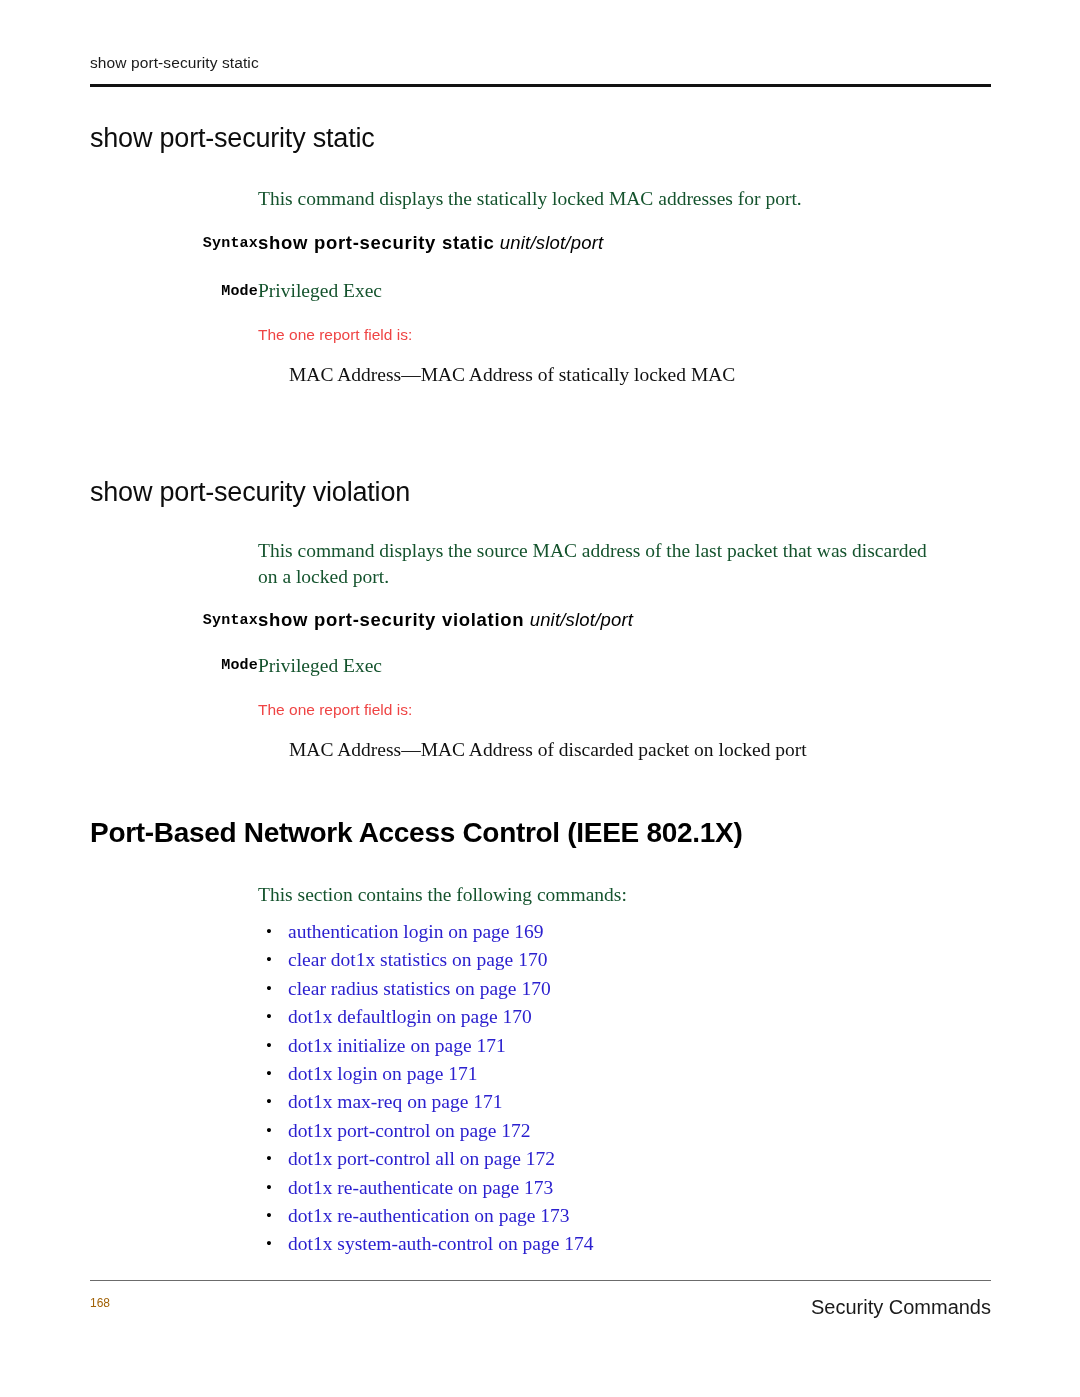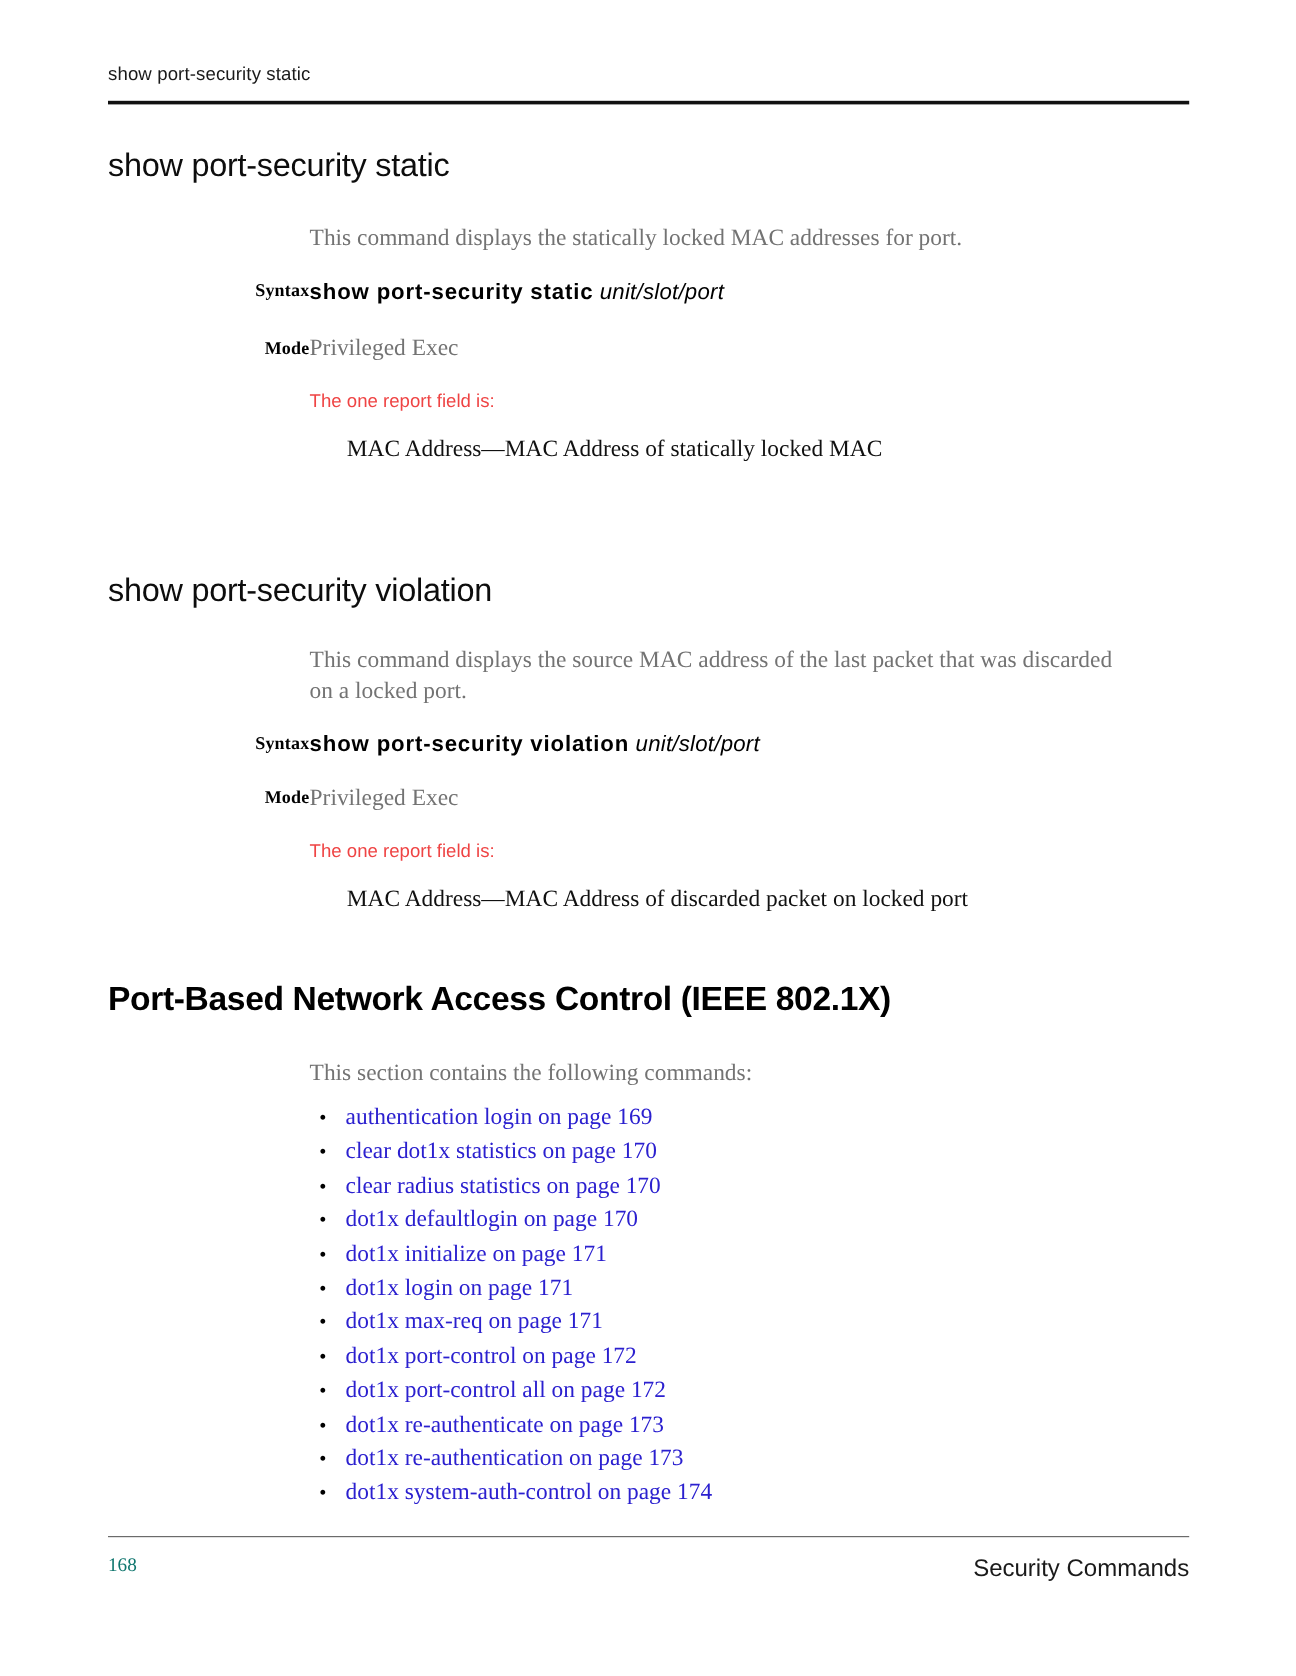--- a/index.html
+++ b/index.html
@@ -42,34 +42,34 @@
     height: 0;
     border-top: 3px solid #111111;
   }
 
   
   .gutter-label {
     position: absolute;
     left: 120px;
     width: 138px;
     text-align: right;
-    font-family: Liberation Serif, serif;
+    font-family: Liberation Mono, monospace;
     font-weight: bold;
     font-size: 15px;
     color: #000000;
     letter-spacing: 0.2px;
   }
   .body-col {
     position: absolute;
     left: 258px;
     width: 690px;
     font-family: "Liberation Serif", serif;
     font-size: 19.5px;
     line-height: 26px;
-    color: #737373;
+    color: #14532d;
   }
   .sub-head {
     position: absolute;
     left: 90px;
     font-family: "Liberation Sans", sans-serif;
     font-size: 27px;
     font-weight: normal;
     color: #0d0d0d;
     letter-spacing: -0.2px;
     white-space: nowrap;
@@ -159,23 +159,23 @@
     left: 90px;
     top: 1280px;
     width: 901px;
     height: 0;
     border-top: 1.6px solid #6b6b6b;
   }
   .footer-page {
     position: absolute;
     left: 90px;
     top: 1296px;
-    font-family: Liberation Serif, serif;
-    font-size: 16px;
-    color: #0f766e;
+    font-family: Liberation Sans, sans-serif;
+    font-size: 12px;
+    color: #a16207;
   }
   .footer-title {
     position: absolute;
     right: 89px;
     top: 1296px;
     font-family: "Liberation Sans", sans-serif;
     font-size: 20px;
     color: #1a1a1a;
     text-align: right;
   }

